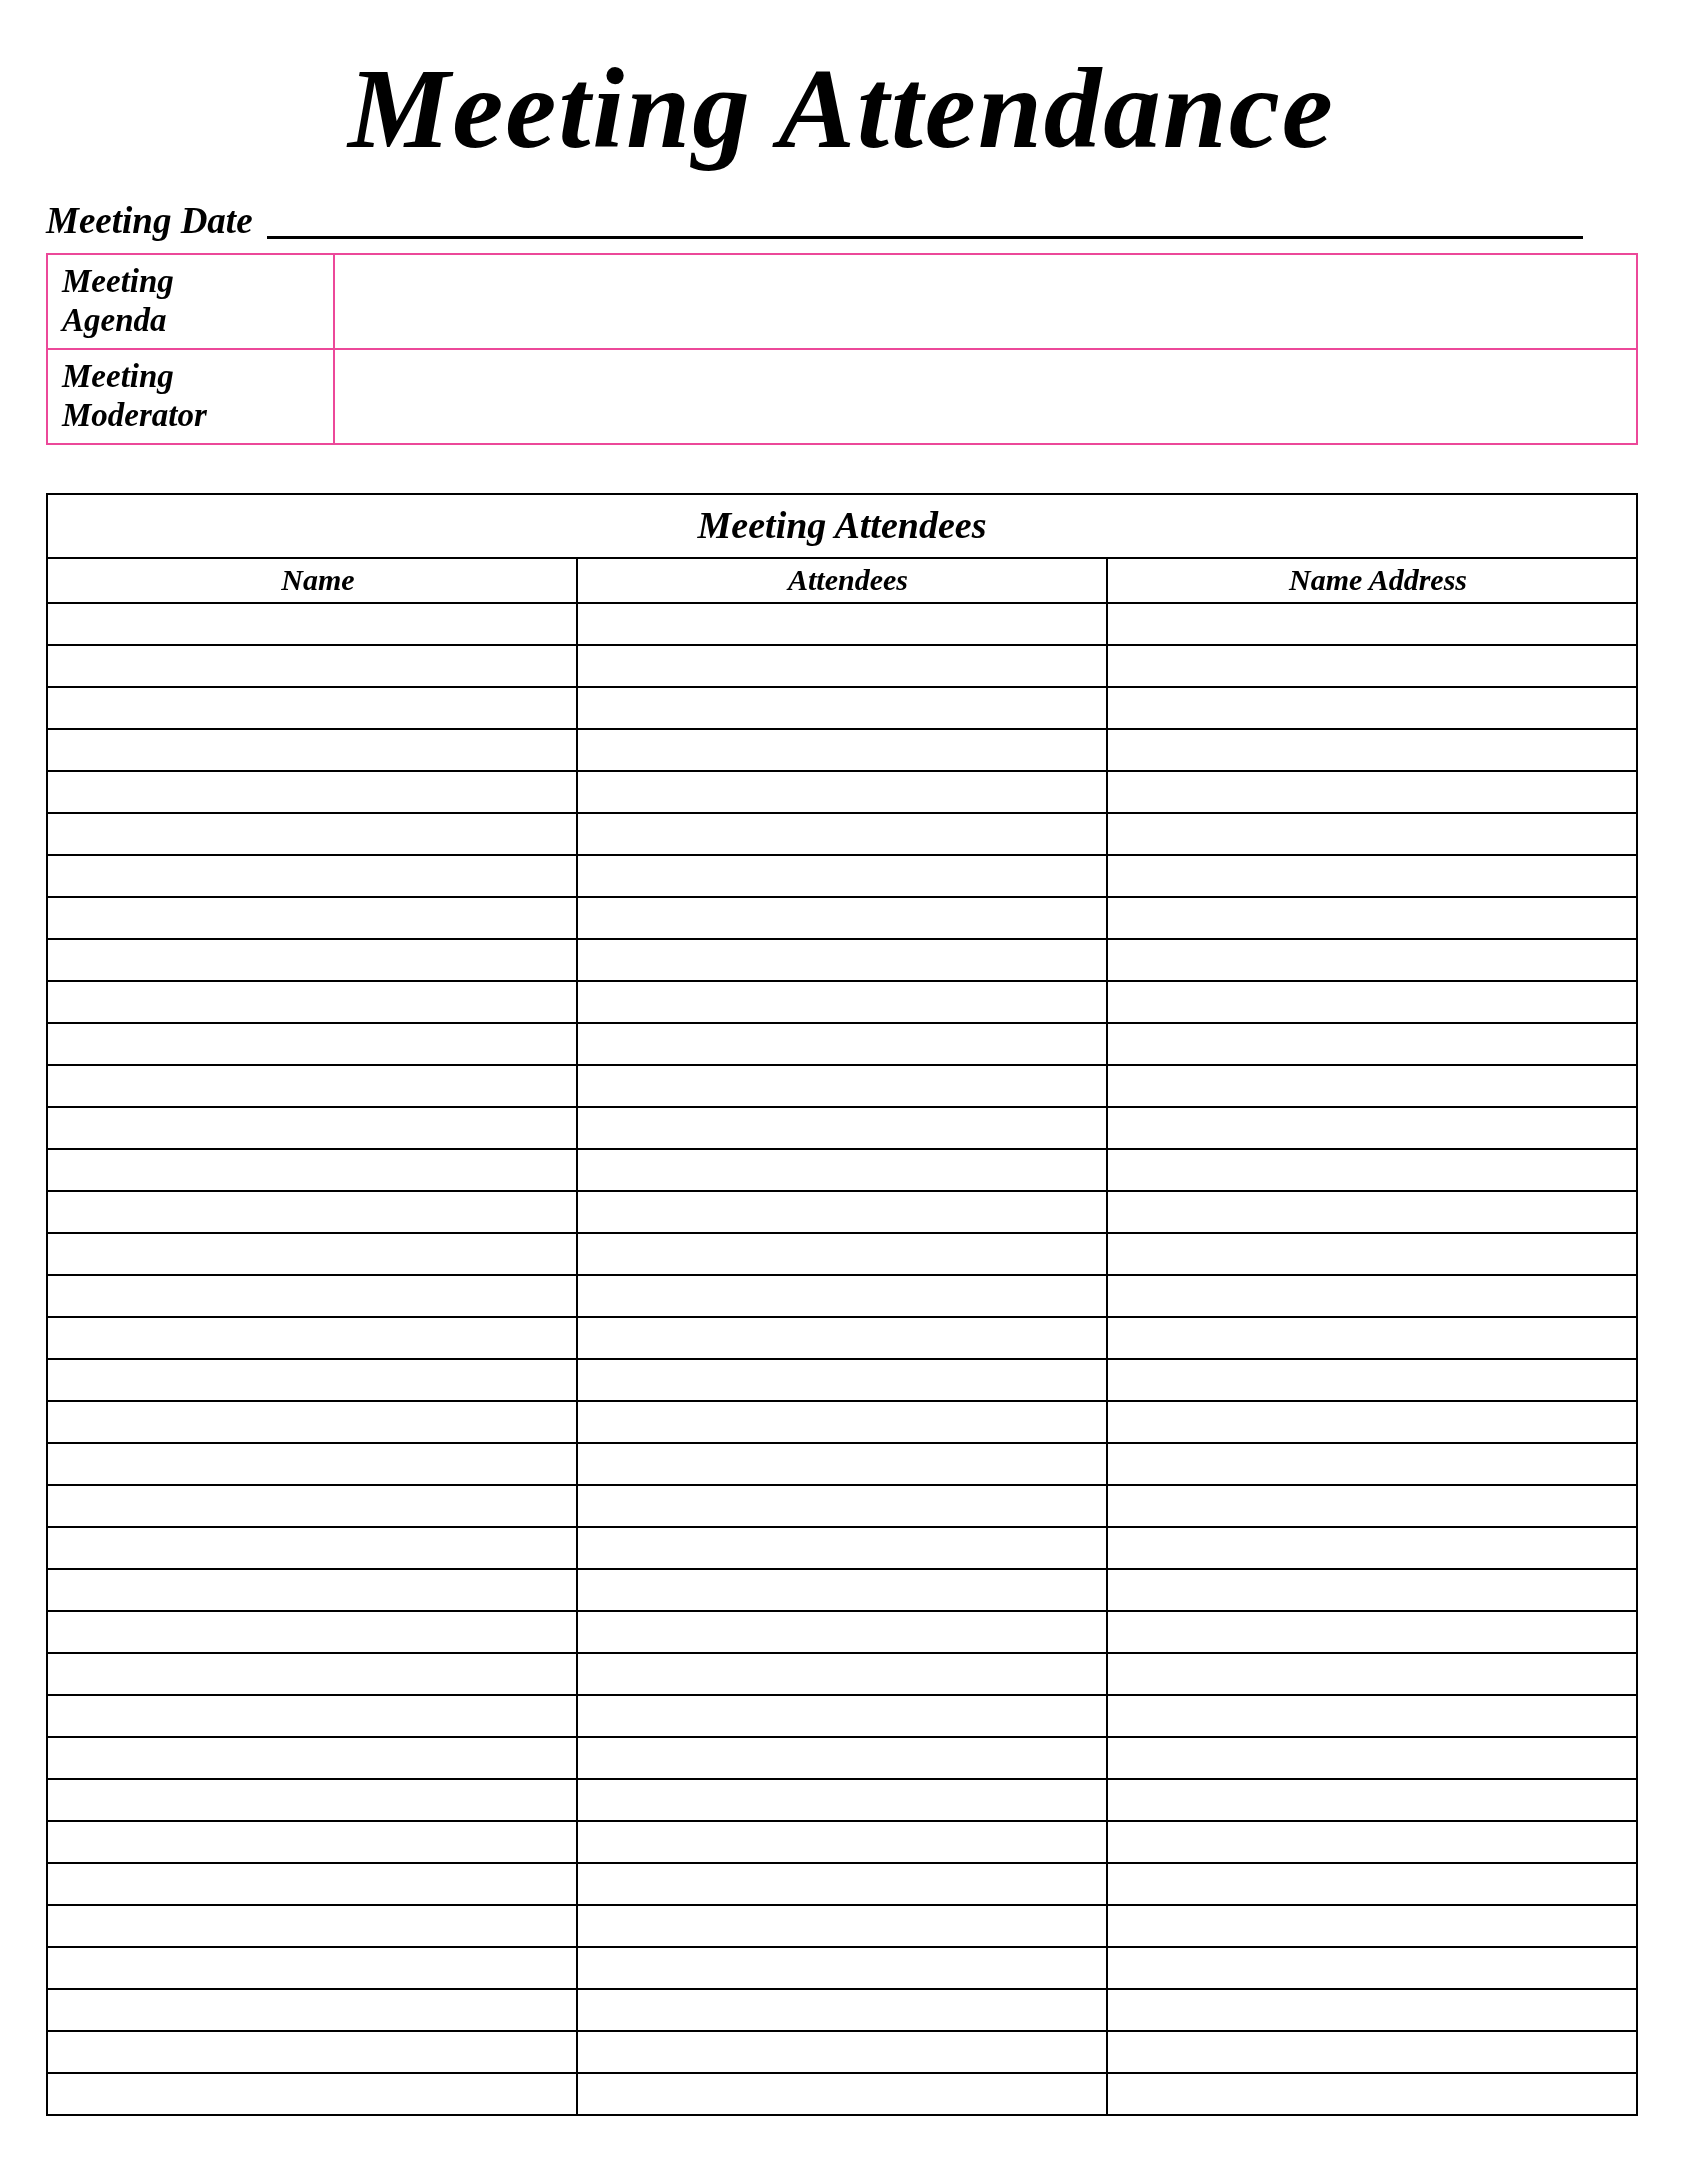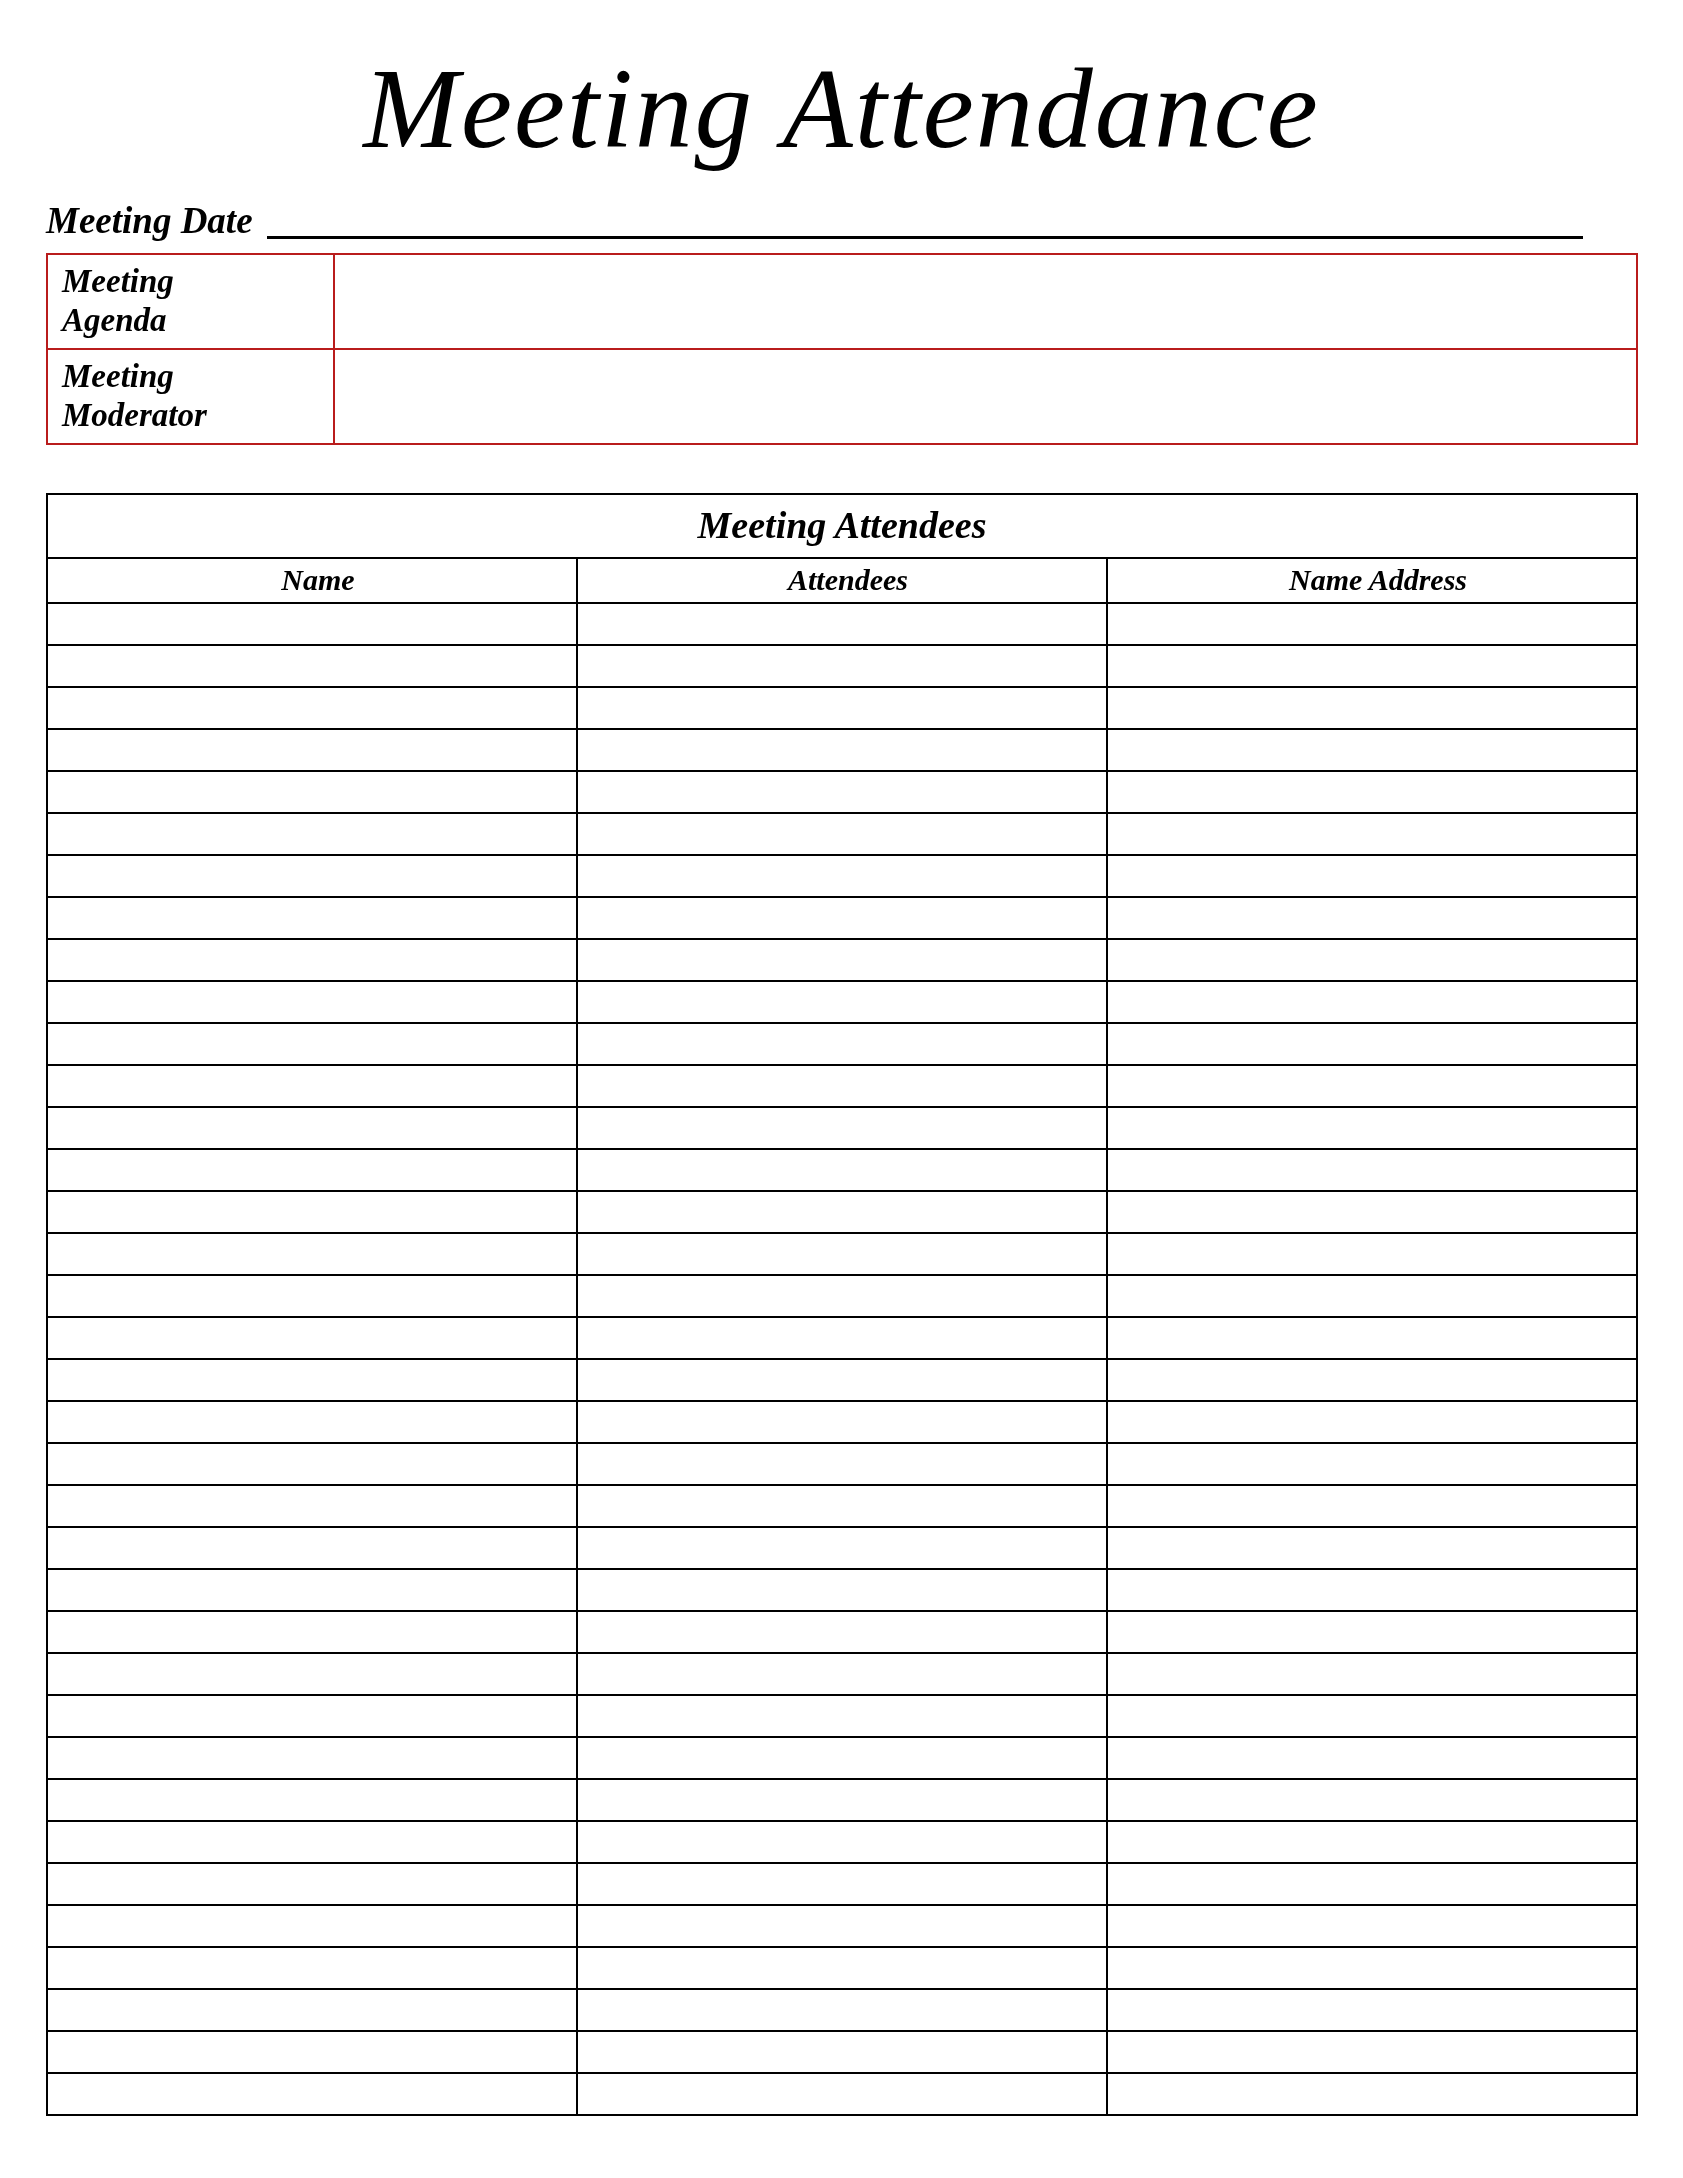--- a/index.html
+++ b/index.html
@@ -20,21 +20,21 @@
     height: 2178px;
     box-sizing: border-box;
     padding: 0;
   }
 
   
   .title {
     text-align: center;
     font-family: "Liberation Serif", serif;
     font-style: italic;
-    font-weight: normal;
+    font-weight: bold;
     font-size: 115px;
     line-height: 1.0;
     letter-spacing: 2px;
     margin: 51px 0 0 0;
     padding: 0 40px;
     white-space: nowrap;
   }
 
   
   .date-row {
@@ -59,21 +59,21 @@
   }
 
   
   .info-table {
     margin: 14px 46px 0 46px;
     border-collapse: collapse;
     width: calc(100% - 91px);
     table-layout: fixed;
   }
   .info-table td {
-    border: 2px solid #b91c1c;
+    border: 2px solid #ec4899;
     padding: 0;
     vertical-align: top;
     font-family: Liberation Serif, serif;
   }
   .info-label {
     width: 271px;
     font-style: italic;
     font-weight: bold;
     font-size: 33px;
     line-height: 1.17;

